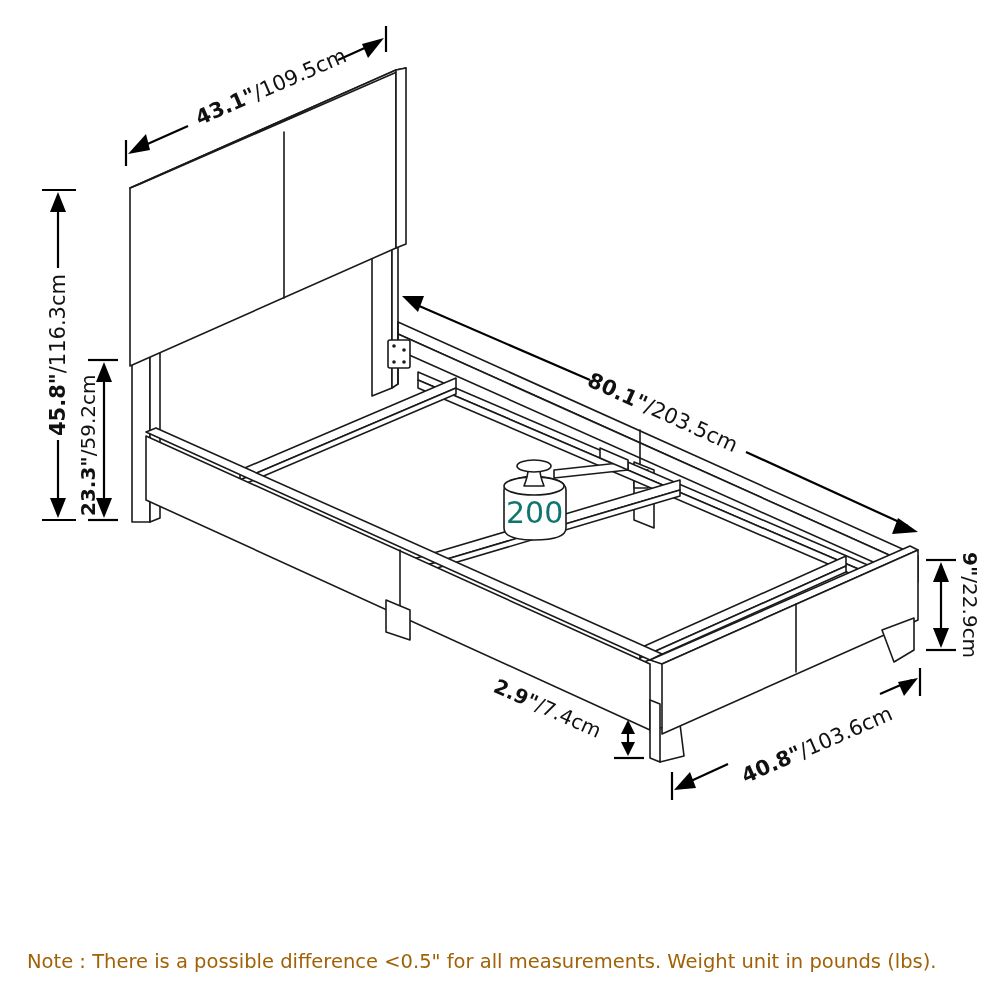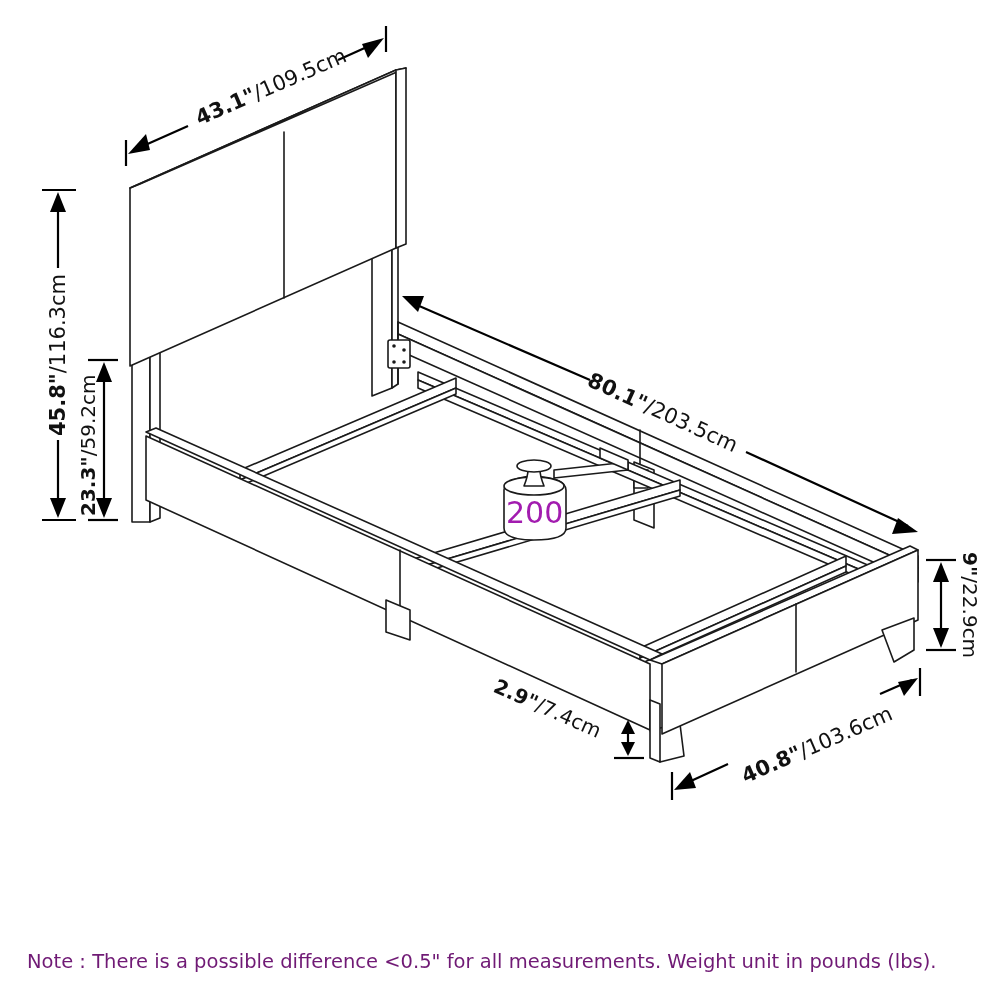--- a/index.html
+++ b/index.html
@@ -7,22 +7,22 @@
          font-family: "DejaVu Sans", "Liberation Sans", sans-serif; color: #111; }
   #stage { position: absolute; left: 0; top: 0; width: 1000px; height: 1000px; }
   svg { position: absolute; left: 0; top: 0; }
   .ln { fill: none; stroke: #1a1a1a; stroke-width: 1.6; stroke-linejoin: round; stroke-linecap: round; }
   .lnw { fill: #ffffff; stroke: #1a1a1a; stroke-width: 1.6; stroke-linejoin: round; }
   .dim { fill: none; stroke: #000; stroke-width: 2.2; }
   .arrow { fill: #000; stroke: none; }
   .lbl { position: absolute; white-space: nowrap; font-size: 20px; color: #111; transform-origin: 0 0; }
   .lbl b { font-weight: bold; }
   .lbl .cm { font-weight: normal; }
-  .weight-text { position: absolute; left: 506px; top: 495px; font-size: 30px; color: #a21caf; }
-  .note { position: absolute; left: 27px; top: 950px; font-size: 19.5px; color: #701a75; white-space: nowrap; }
+  .weight-text { position: absolute; left: 506px; top: 495px; font-size: 30px; color: #0f766e; }
+  .note { position: absolute; left: 27px; top: 950px; font-size: 19.5px; color: #a16207; white-space: nowrap; }
 </style>
 </head>
 <body>
 
 <div id="stage">
 
 <svg width="1000" height="1000" viewBox="0 0 1000 1000">
 
   <g>
 

